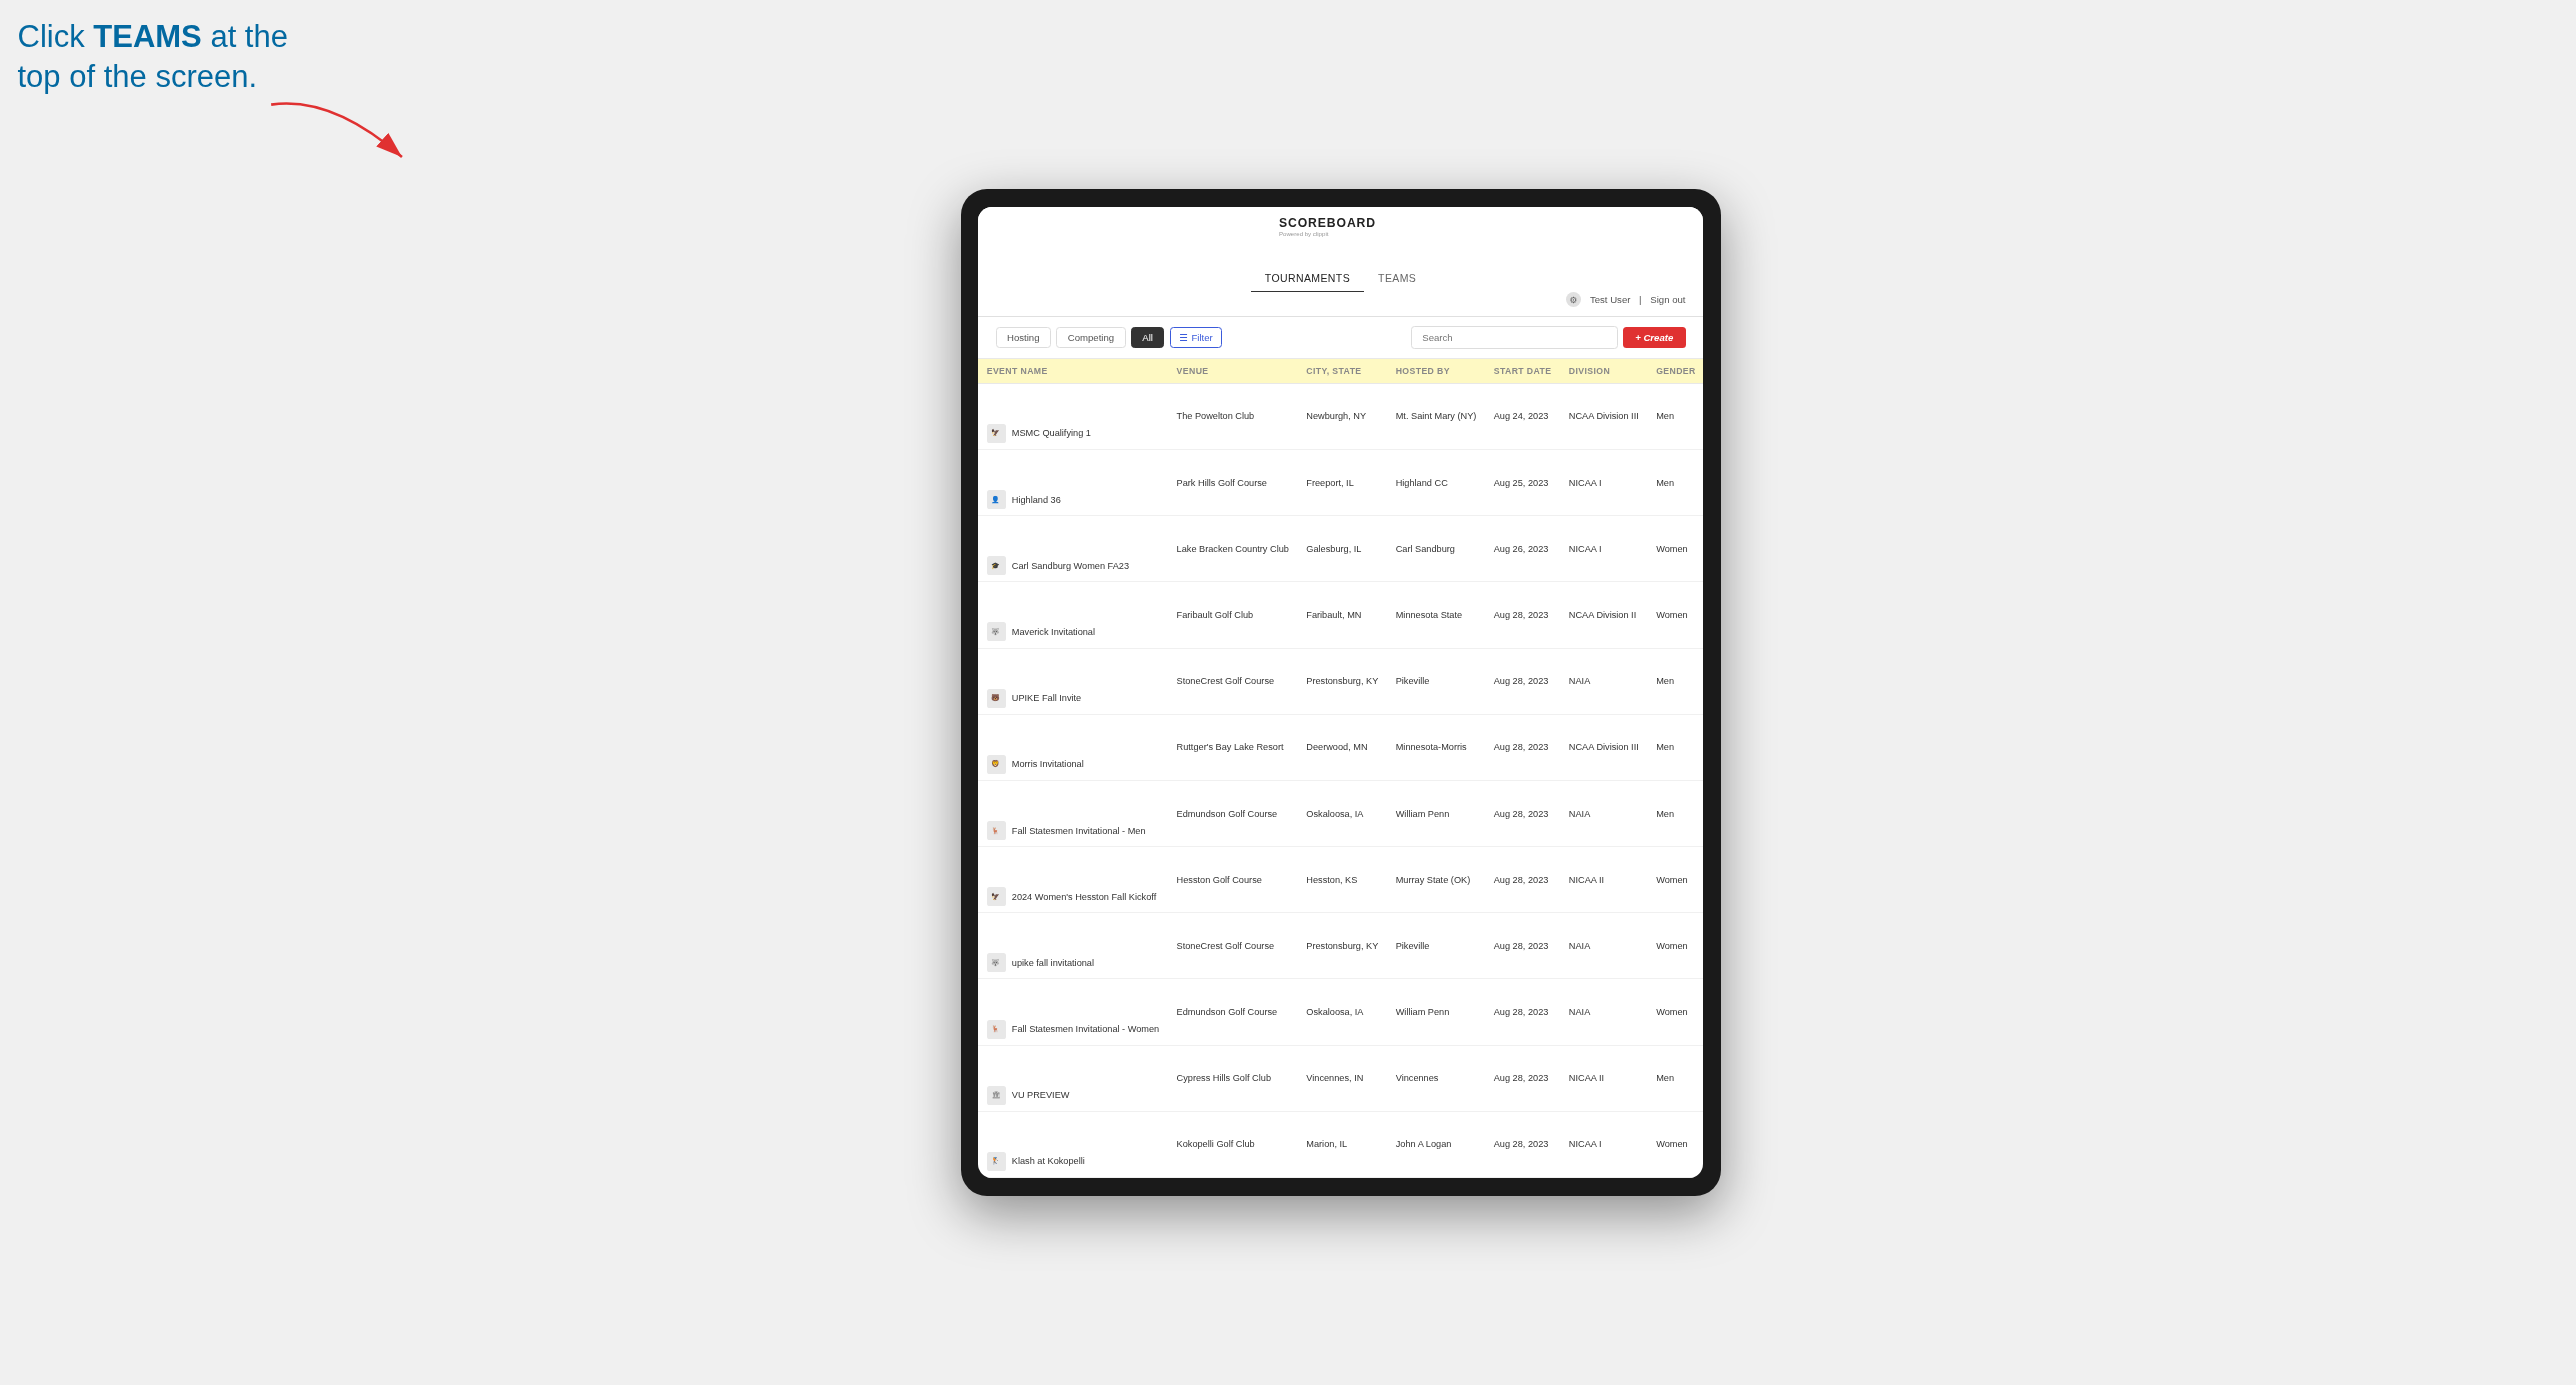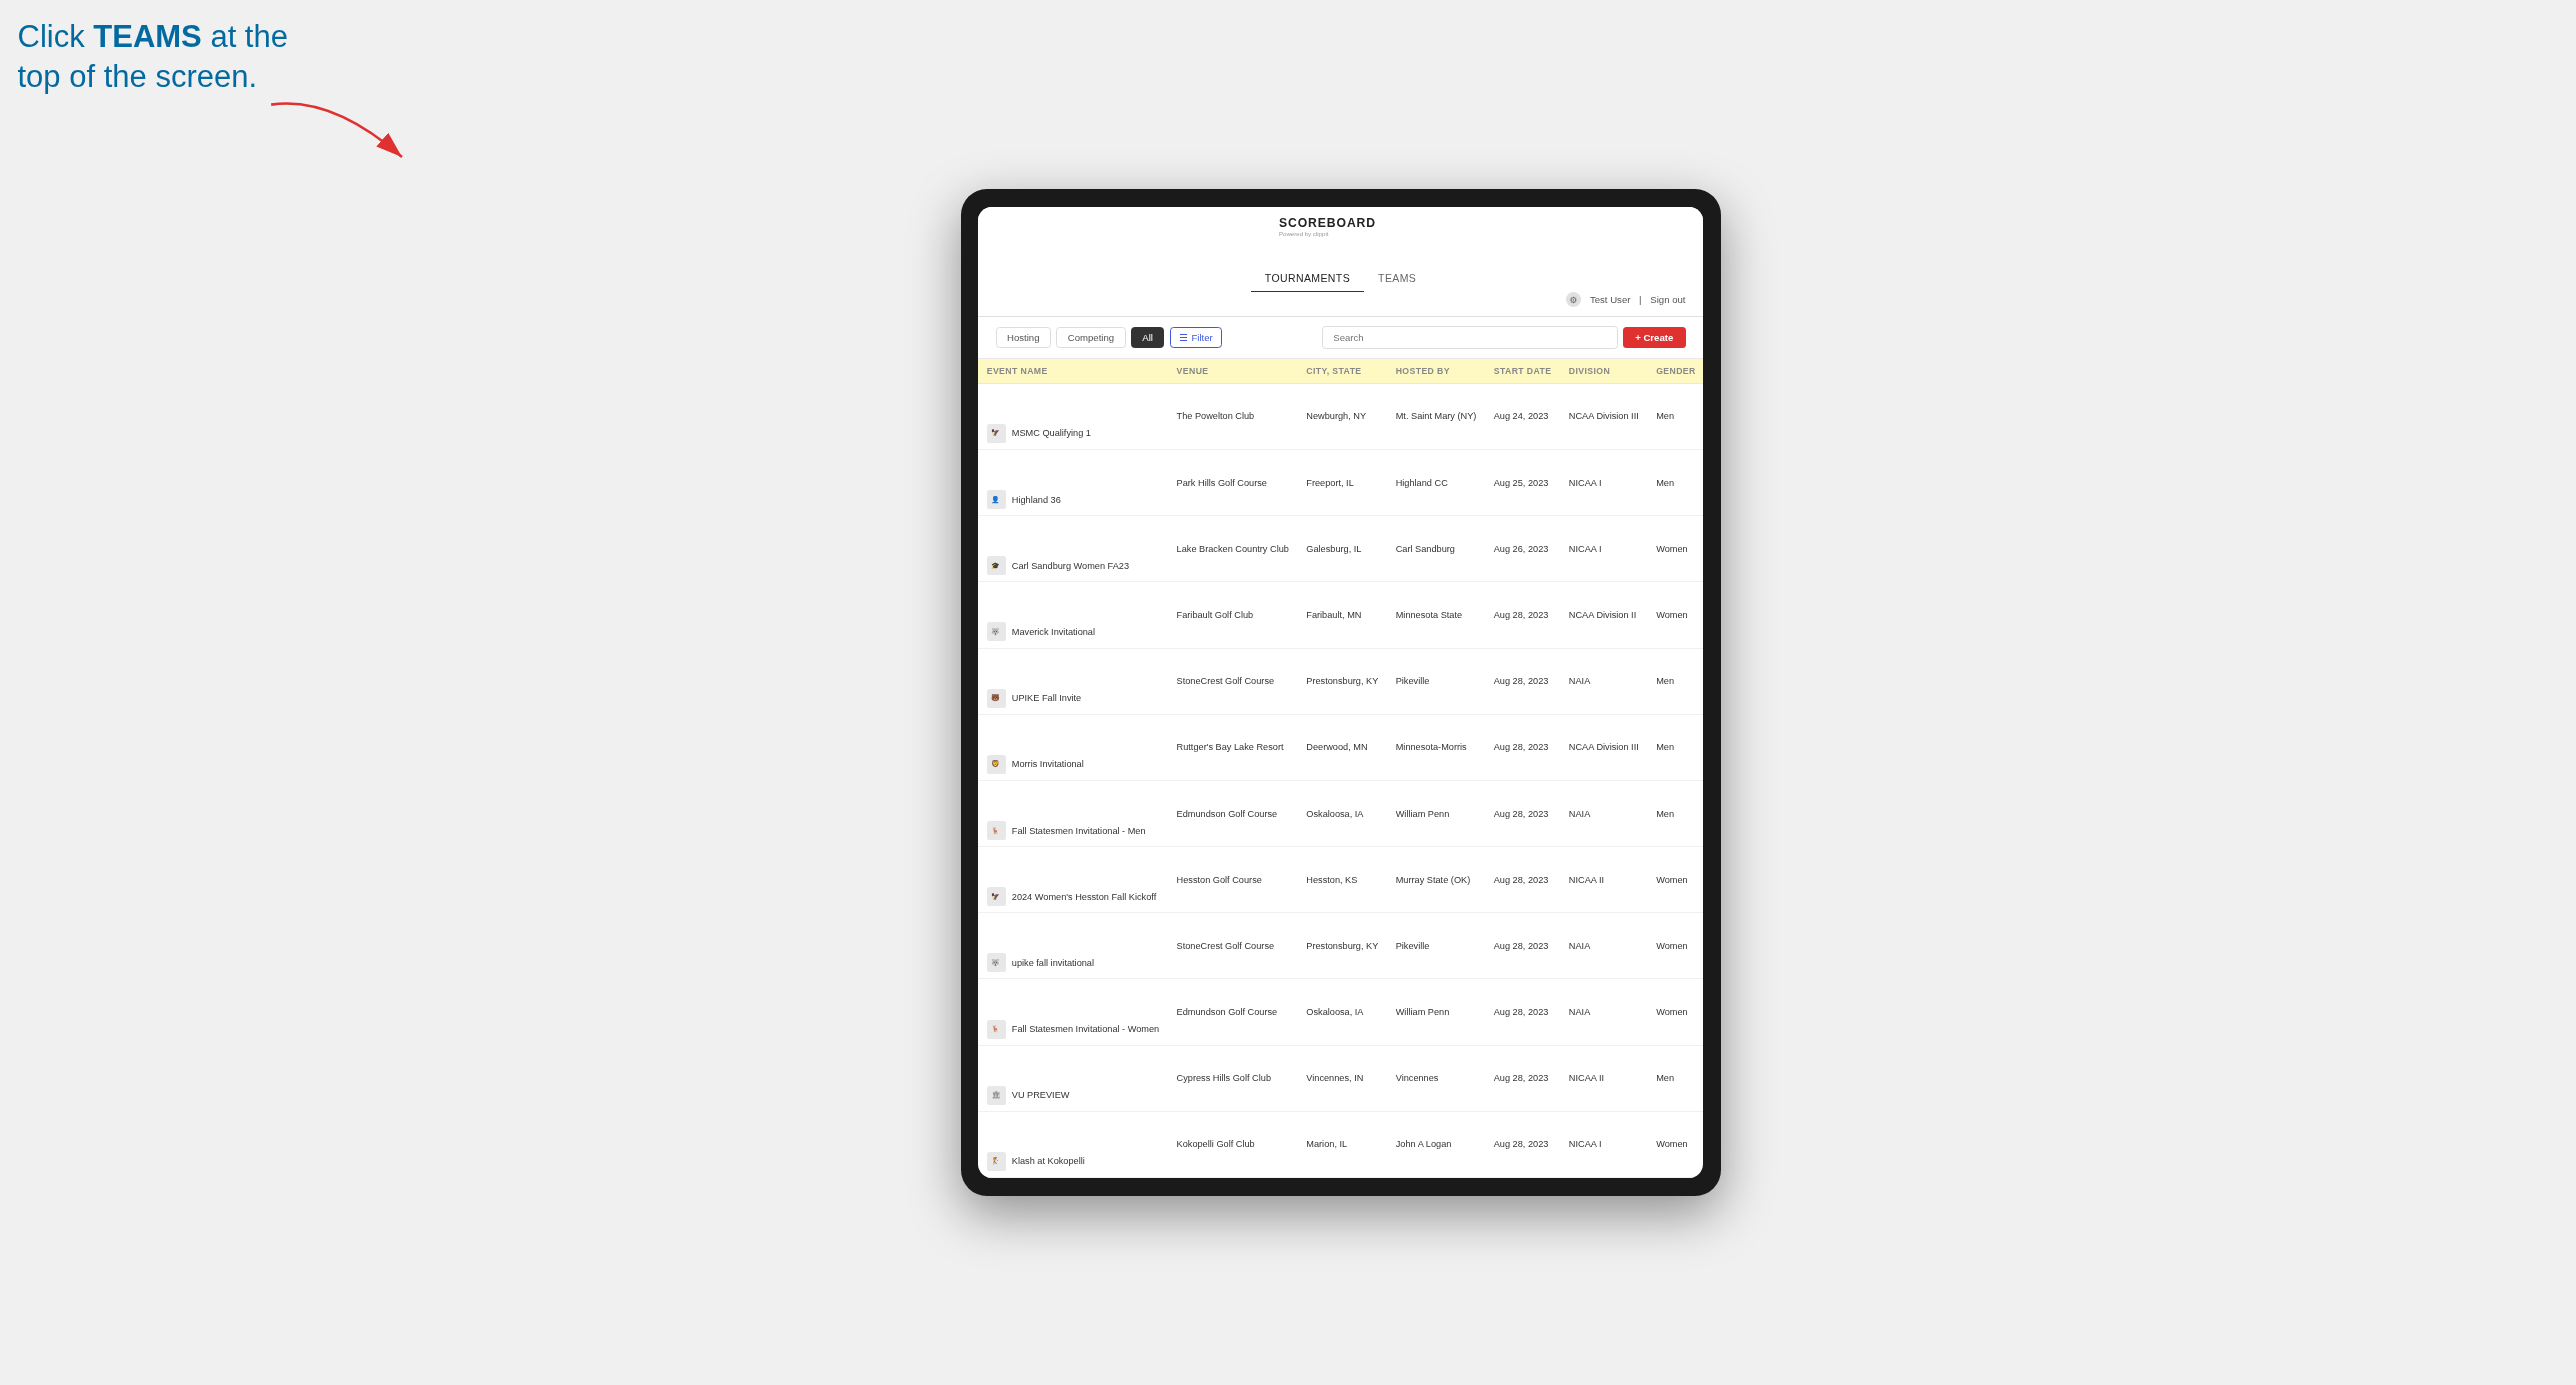--- a/index.html
+++ b/index.html
@@ -162,32 +162,33 @@
       gap: 3.5px;
       color: #3b5bdb;
       border-color: #3b5bdb;
     }
     .search-input {
       margin-left: auto;
       padding: 5.2px 10.5px;
       border: 0.9px solid #ddd;
       border-radius: 3.5px;
       font-size: 9.6px;
-      width: 296px;
+      width: 207px;
       color: #999;
     }
     .create-btn {
       padding: 5.2px 12.2px;
       background: #e03131;
       color: #fff;
       border: none;
       border-radius: 3.5px;
       font-size: 9.6px;
       cursor: pointer;
       font-weight: 600;
+      font-style: italic;
     }
 
     
     .table-container {
       overflow-x: auto;
     }
     table {
       width: 100%;
       border-collapse: collapse;
       font-size: 9.6px;

